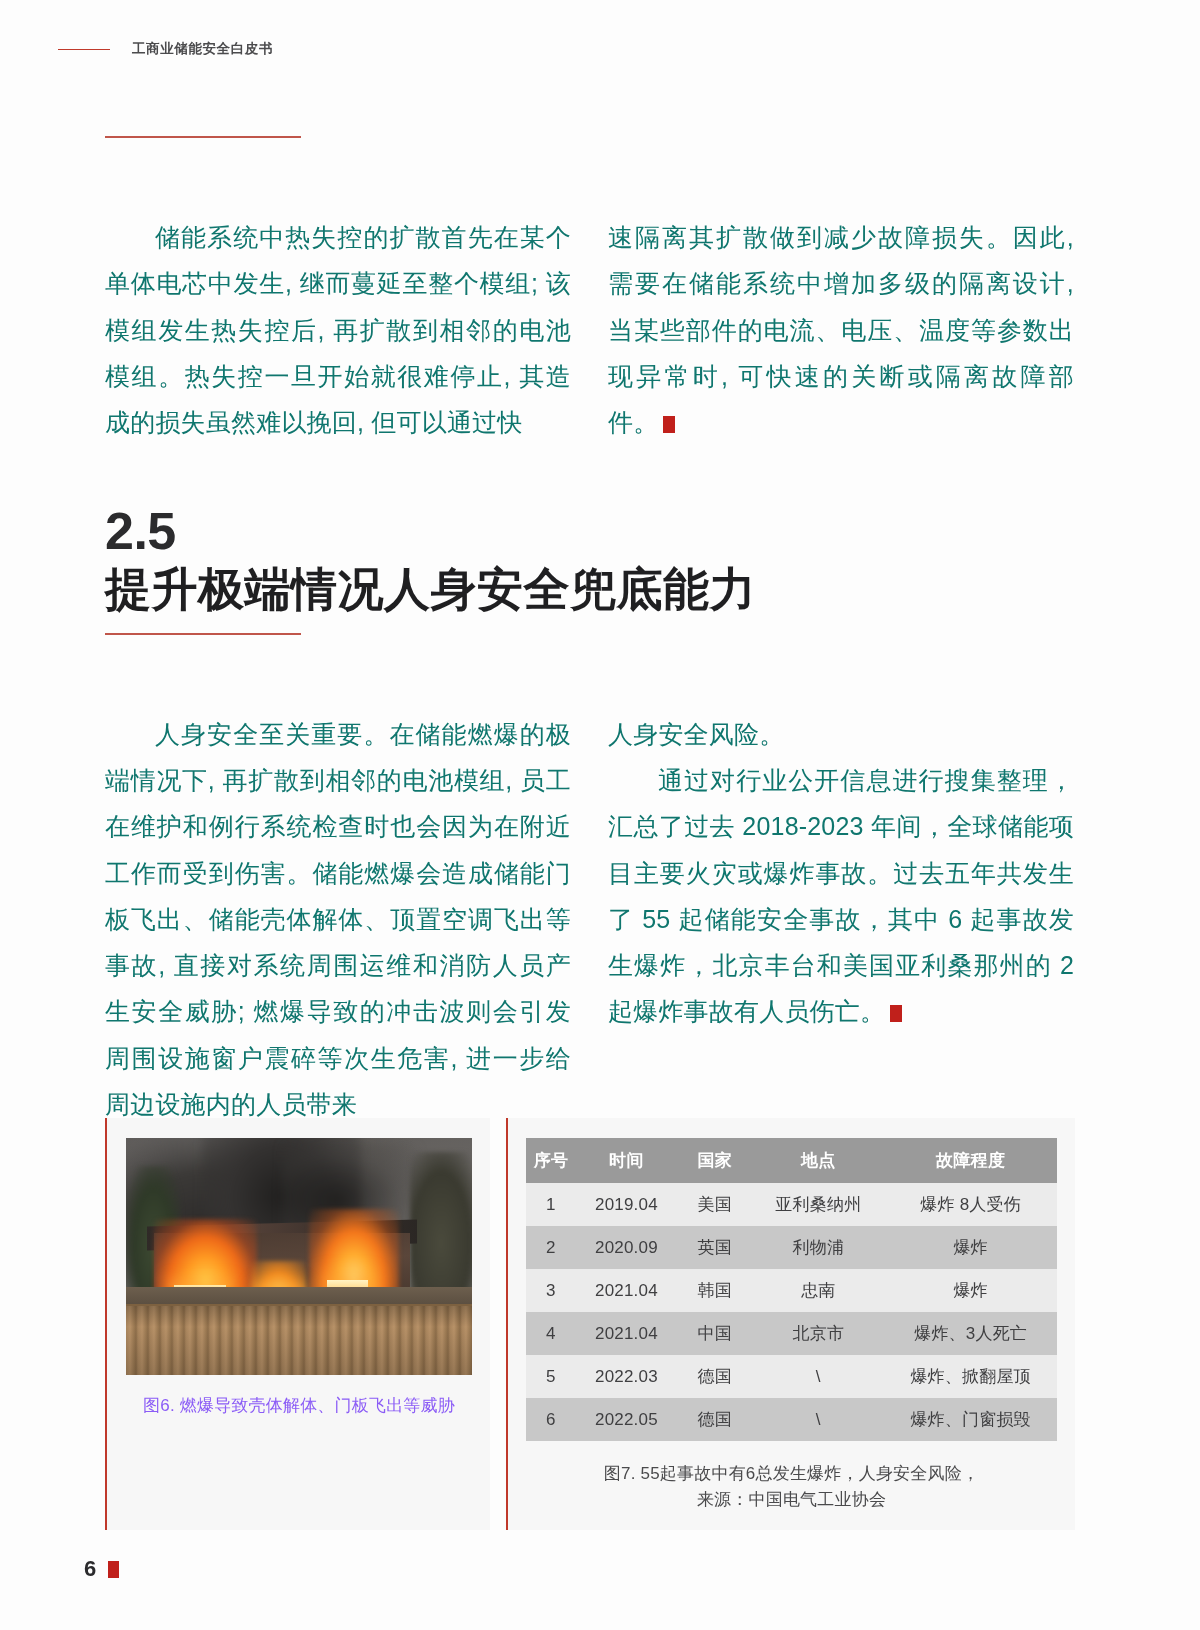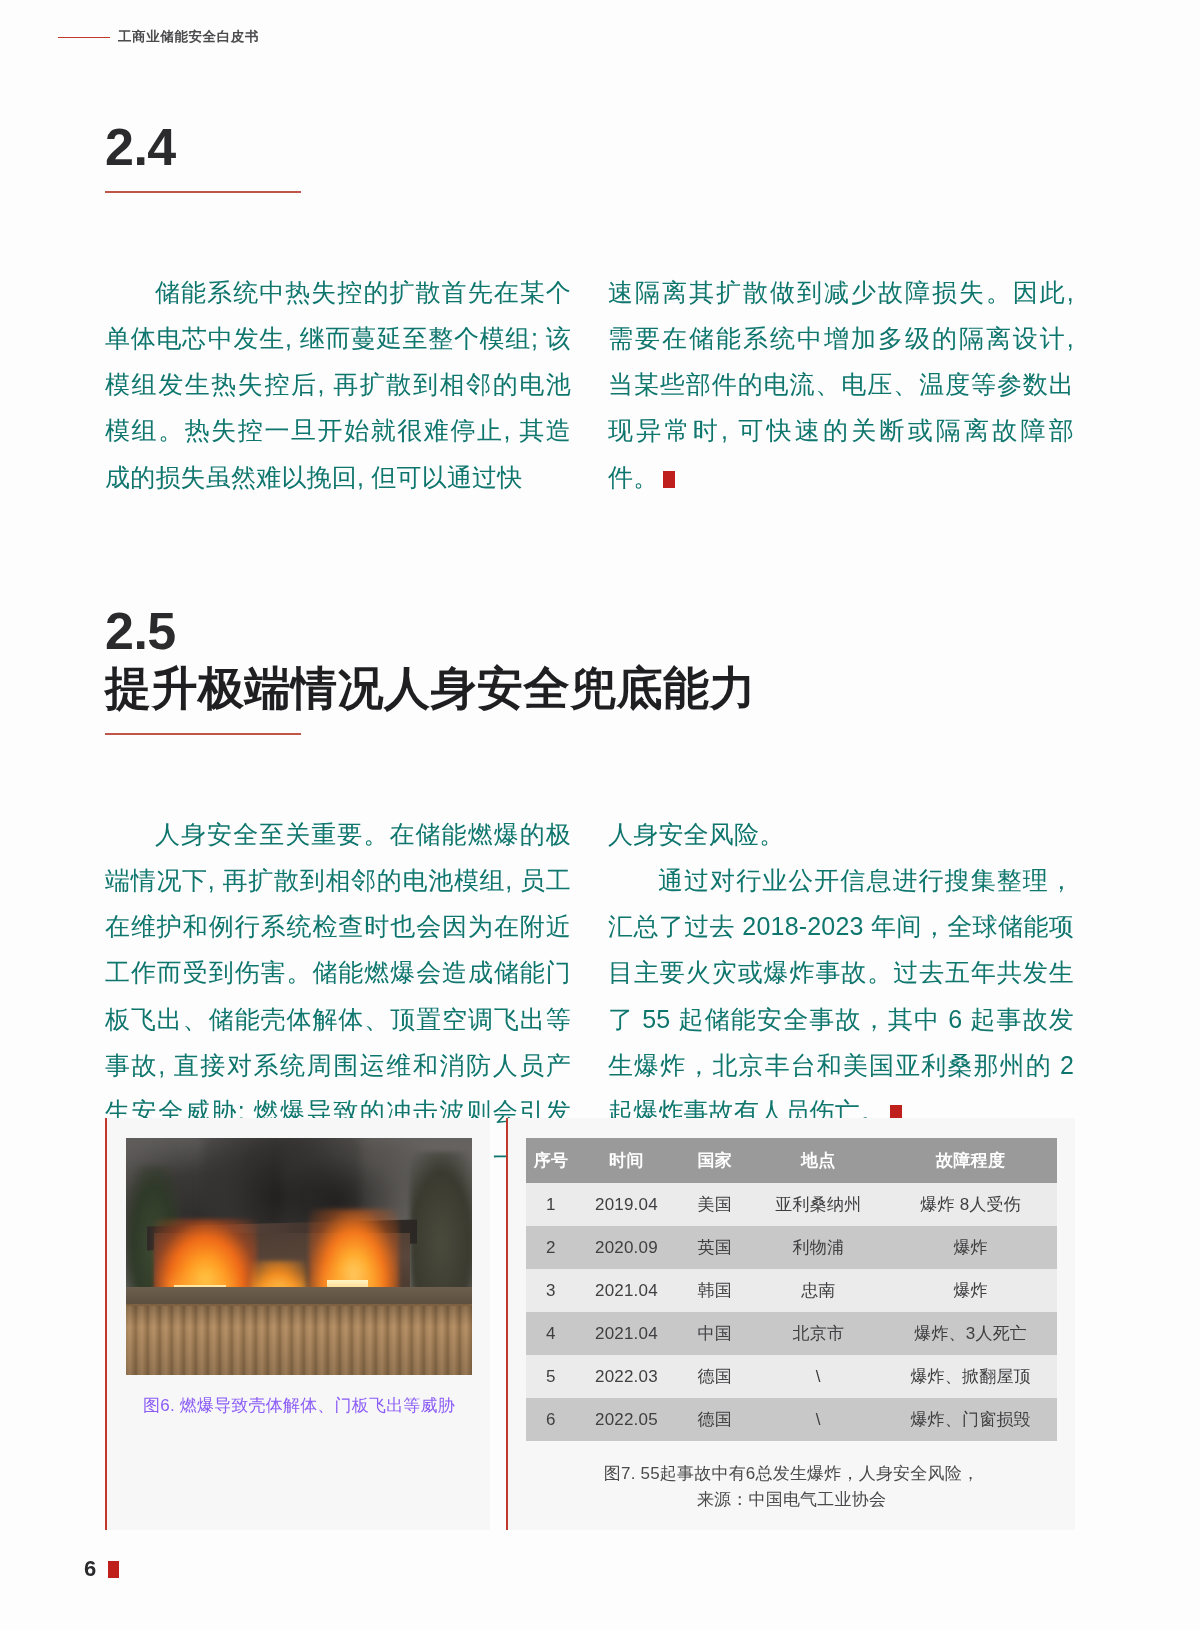--- a/index.html
+++ b/index.html
@@ -18,25 +18,25 @@
 
   .page {
     position: absolute;
     inset: 0;
     background: #fdfdfd;
   }
 
   
   .header {
     position: absolute;
-    top: 28px;
+    top: 40px;
     left: 58px;
     display: flex;
     align-items: center;
-    gap: 8px;
+    gap: 22px;
     justify-content: space-between;
   }
   .header-rule {
     width: 52px;
     height: 0;
     border-top: 1.6px solid #c0392b;
   }
   .header-title {
     font-size: 13.5px;
     letter-spacing: 0.6px;
@@ -308,34 +308,33 @@
 <div class="page">
 
   <div class="header">
     <span class="header-rule"></span>
     <span class="header-title">工商业储能安全白皮书</span>
   </div>
 
   <div class="content">
 
     <div class="section">
-      <div class="sec-num">2.4</div>
       <div class="sec-underline"></div>
 
       <div class="cols">
         <div class="col">
           <p class="para indent">储能系统中热失控的扩散首先在某个单体电芯中发生, 继而蔓延至整个模组; 该模组发生热失控后, 再扩散到相邻的电池模组。热失控一旦开始就很难停止, 其造成的损失虽然难以挽回, 但可以通过快</p>
         </div>
         <div class="col">
           <p class="para"><span>速隔离其扩散做到减少故障损失。因此, 需要在储能系统中增加多级的隔离设计, 当某些部件的电流、电压、温度等参数出现异常时, 可快速的关断或隔离故障部件。</span><span class="endmark"></span></p>
         </div>
       </div>
     </div>
 
-    <div class="section" style="margin-top:104px">
+    <div class="section" style="margin-top:59px">
       <div class="sec-num">2.5</div>
       <div class="sec-title">提升极端情况人身安全兜底能力</div>
       <div class="sec-underline"></div>
 
       <div class="cols">
         <div class="col">
           <p class="para indent">人身安全至关重要。在储能燃爆的极端情况下, 再扩散到相邻的电池模组, 员工在维护和例行系统检查时也会因为在附近工作而受到伤害。储能燃爆会造成储能门板飞出、储能壳体解体、顶置空调飞出等事故, 直接对系统周围运维和消防人员产生安全威胁; 燃爆导致的冲击波则会引发周围设施窗户震碎等次生危害, 进一步给周边设施内的人员带来</p>
         </div>
         <div class="col">
           <p class="para">人身安全风险。</p>

